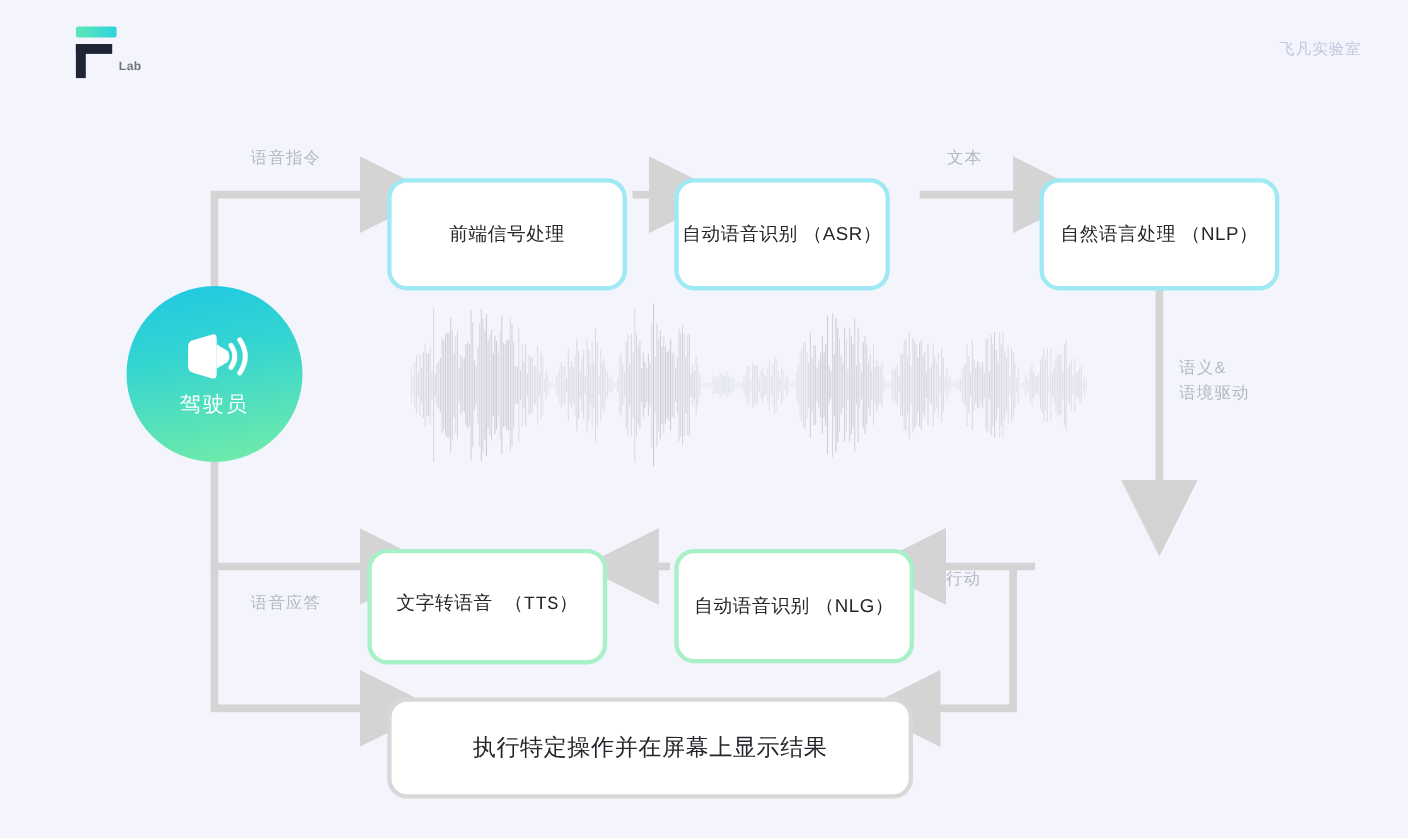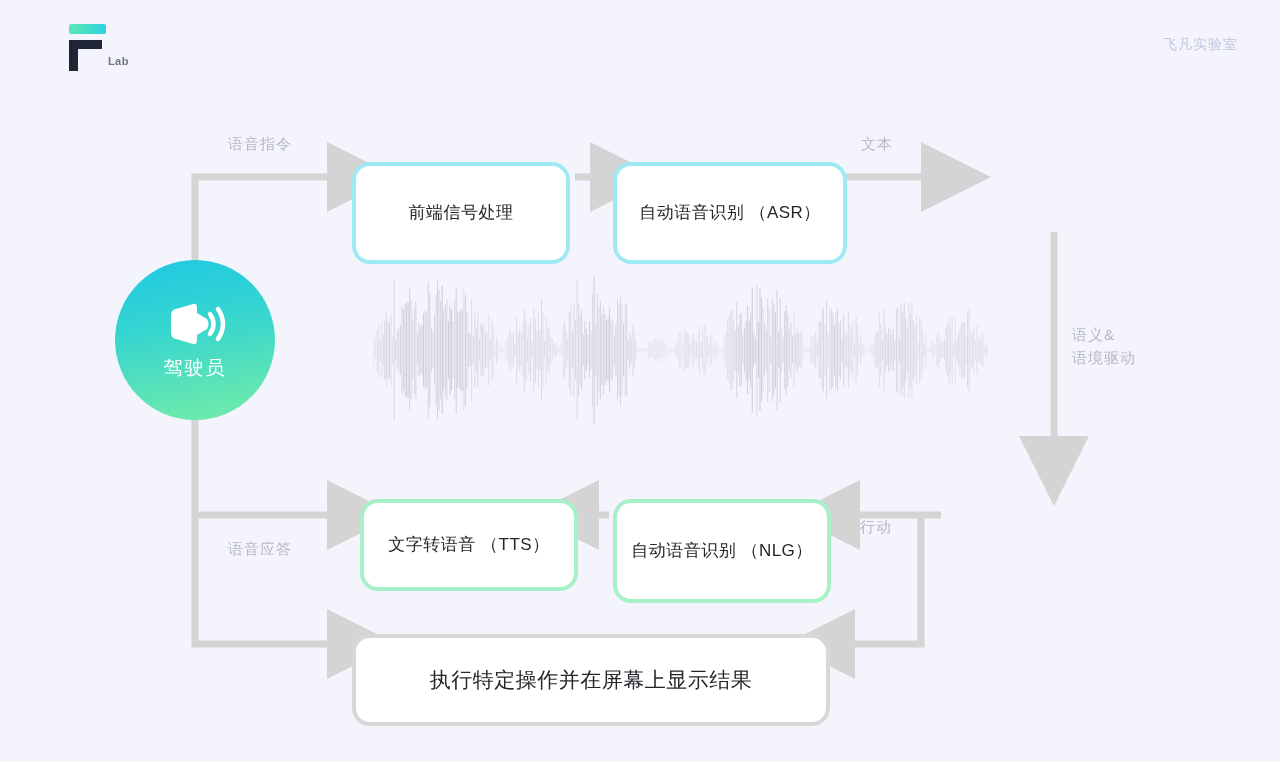--- a/index.html
+++ b/index.html
@@ -120,23 +120,23 @@
     font-size: 17px;
     line-height: 1.45;
     letter-spacing: .5px;
     margin-top: 36px;
   }
   .node.cyan  { border: 4px solid #9fe9f5; }
   .node.green { border: 4px solid #a8f0c8; }
   .node.gray  { border: 4px solid #d8d8d8; }
 
   #n-fe   { left: 352px; top: 126px; width: 218px; height: 102px; }
-  #n-asr  { left: 613px; top: 126px; width: 234px; height: 102px; }
+  #n-asr  { left: 613px; top: 126px; width: 196px; height: 102px; }
   #n-nlp  { left: 945px; top: 126px; width: 218px; height: 102px; }
-  #n-tts  { left: 360px; top: 463px; width: 218px; height: 92px; }
+  #n-tts  { left: 334px; top: 463px; width: 218px; height: 105px; font-family: Liberation Mono, monospace; }
   #n-nlg  { left: 613px; top: 463px; width: 218px; height: 104px; }
   #n-dm   { left: 945px; top: 463px; width: 218px; height: 104px; }
   #n-exec { left: 352px; top: 598px; width: 478px; height: 92px; font-size: 21px; }
 
   
   .elabel {
     position: absolute;
     color: #b6b8c6;
     font-size: 15px;
     letter-spacing: 1px;
@@ -596,20 +596,22 @@
       <path d="M34 14 L34 36 L44 30 Q47 25 44 20 Z" fill="#ffffff"></path>
       <path d="M47 15 Q54 25 47 35" stroke="#ffffff" stroke-width="4.5" fill="none" stroke-linecap="round"></path>
       <path d="M55 10 Q65 25 55 40" stroke="#ffffff" stroke-width="4.5" fill="none" stroke-linecap="round"></path>
     </svg>
     <div class="caption">驾驶员</div>
   </div>
 
   <div class="node cyan" id="n-fe">前端信号处理</div>
   <div class="node cyan" id="n-asr">自动语音识别
 （ASR）</div>
+  <div class="node cyan" id="n-nlp">自然语言处理
+（NLP）</div>
   <div class="node green" id="n-tts">文字转语音
 （TTS）</div>
   <div class="node green" id="n-nlg">自动语音识别
 （NLG）</div>
   <div class="node gray" id="n-exec">执行特定操作并在屏幕上显示结果</div>
 
   <div class="elabel" id="lb-cmd">语音指令</div>
   <div class="elabel" id="lb-text">文本</div>
   <div class="elabel" id="lb-sem">语义&amp;
 语境驱动</div>

